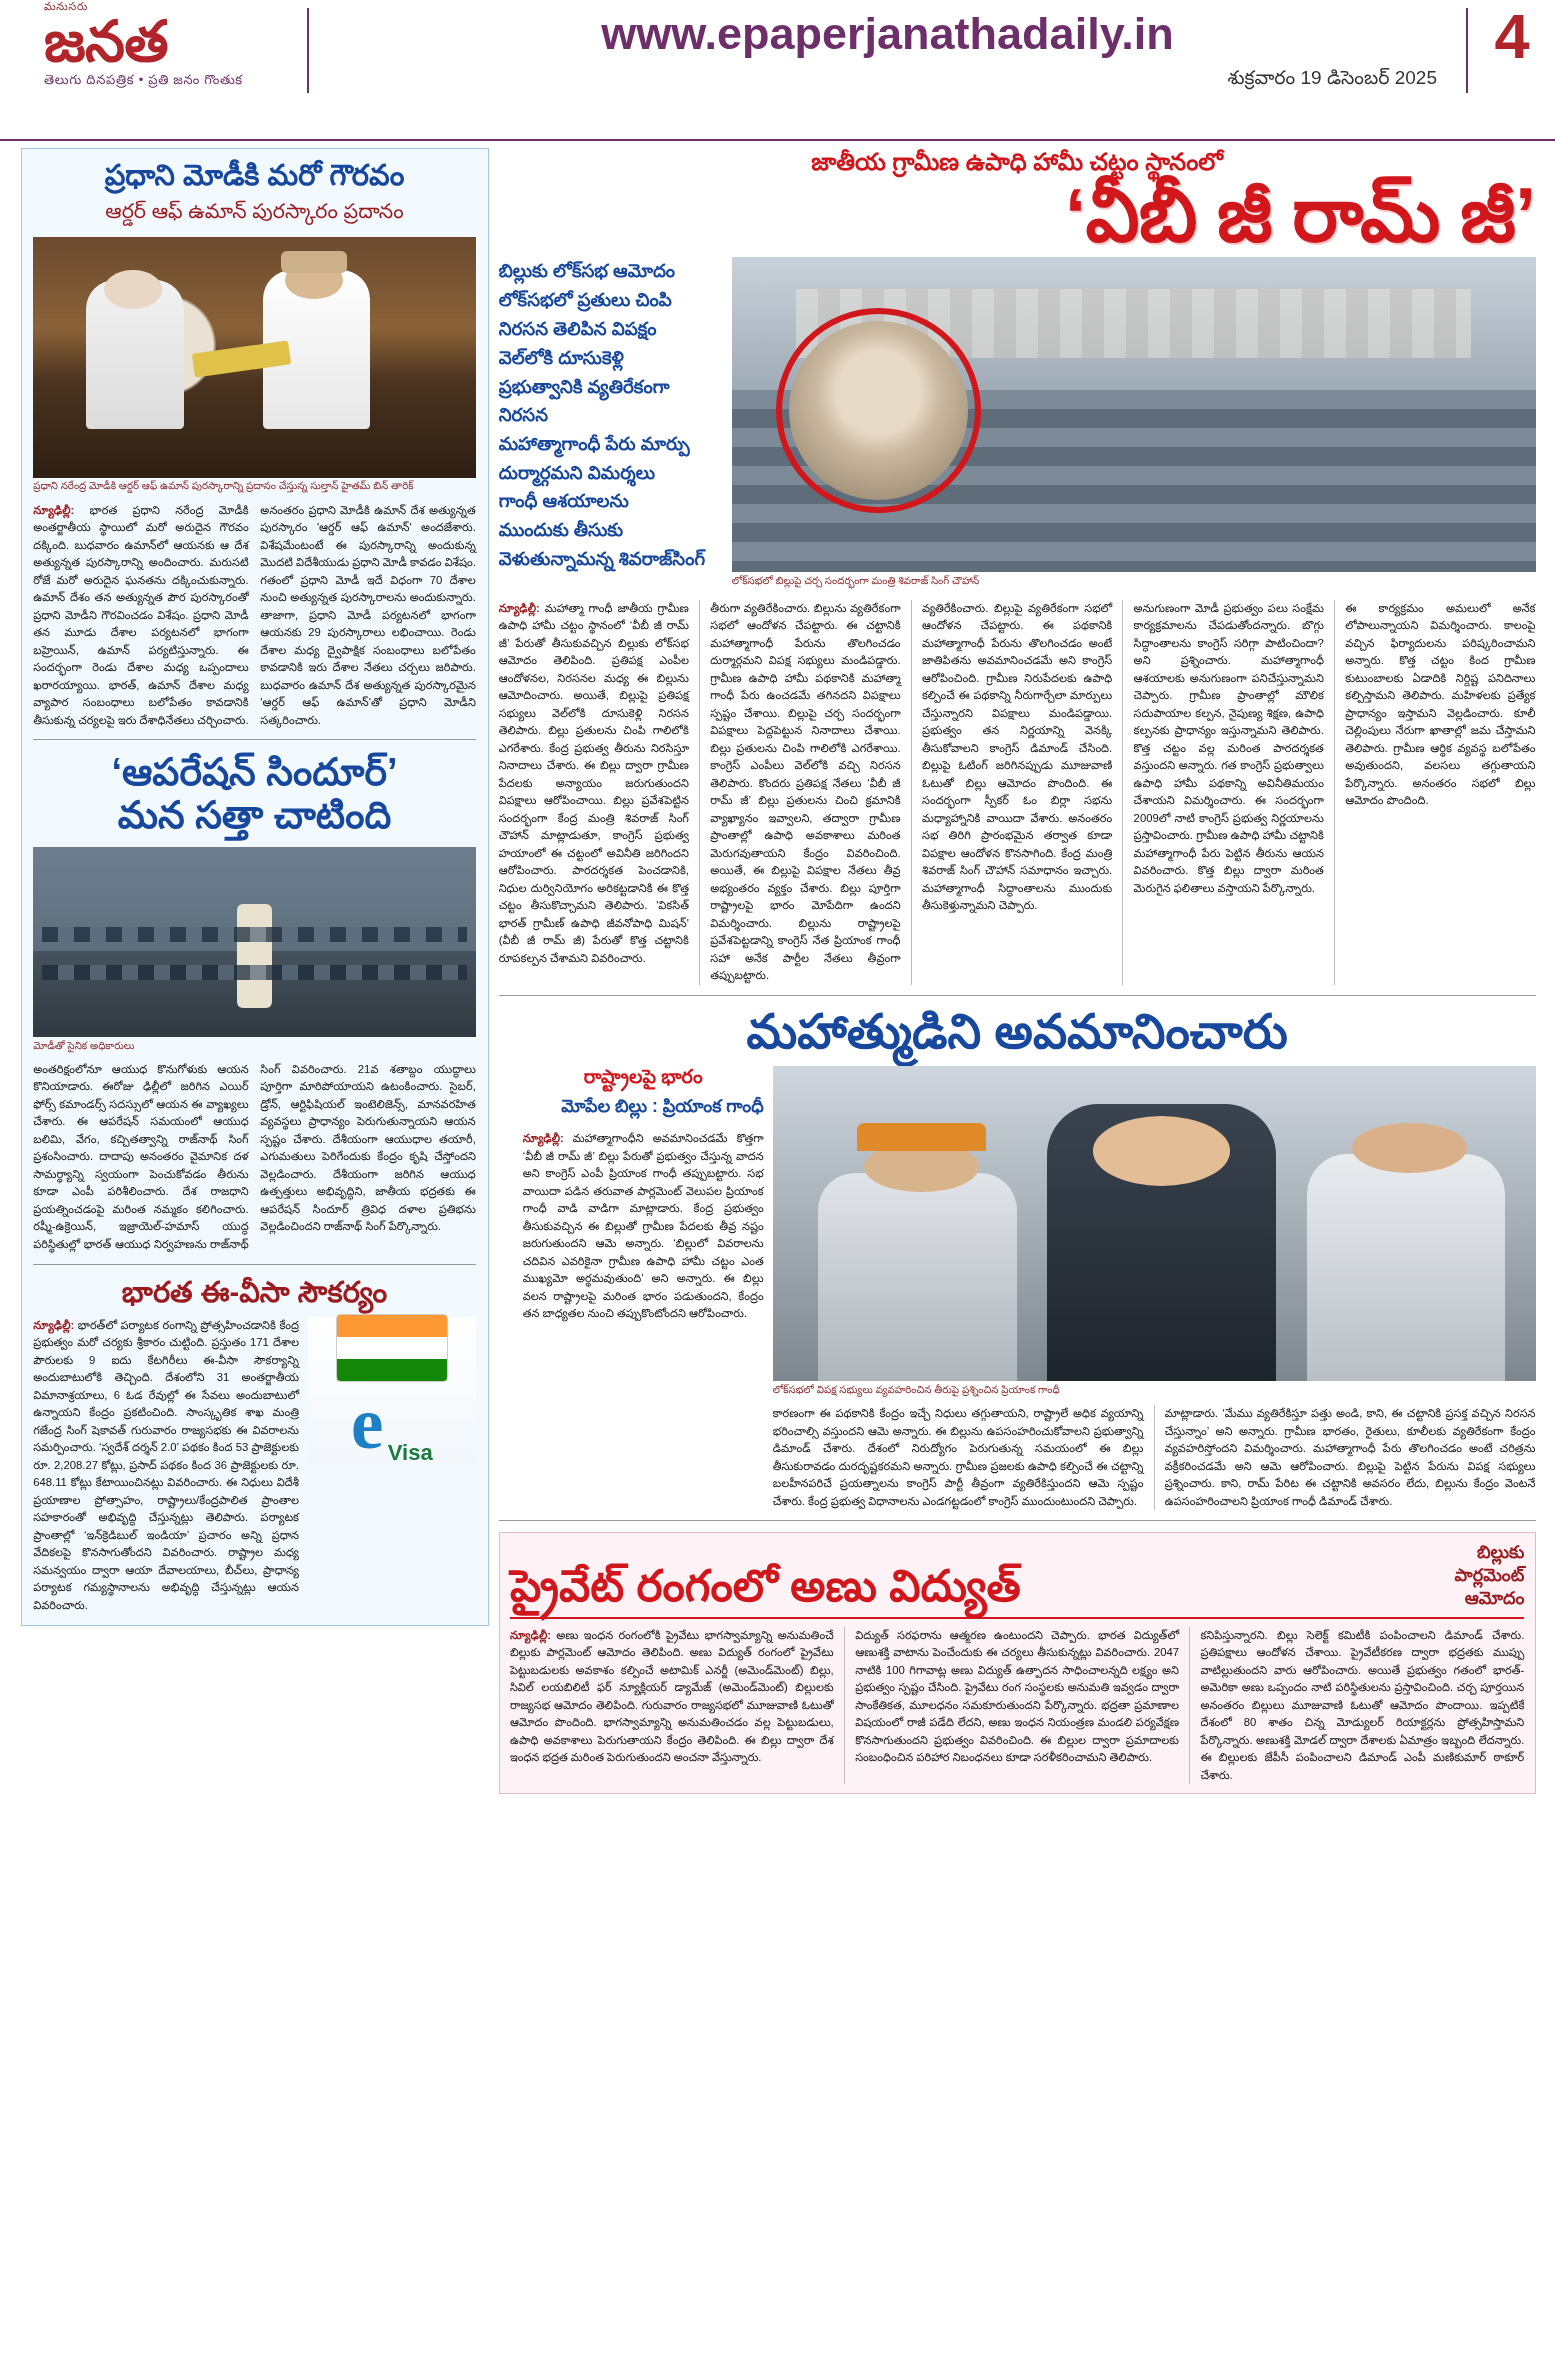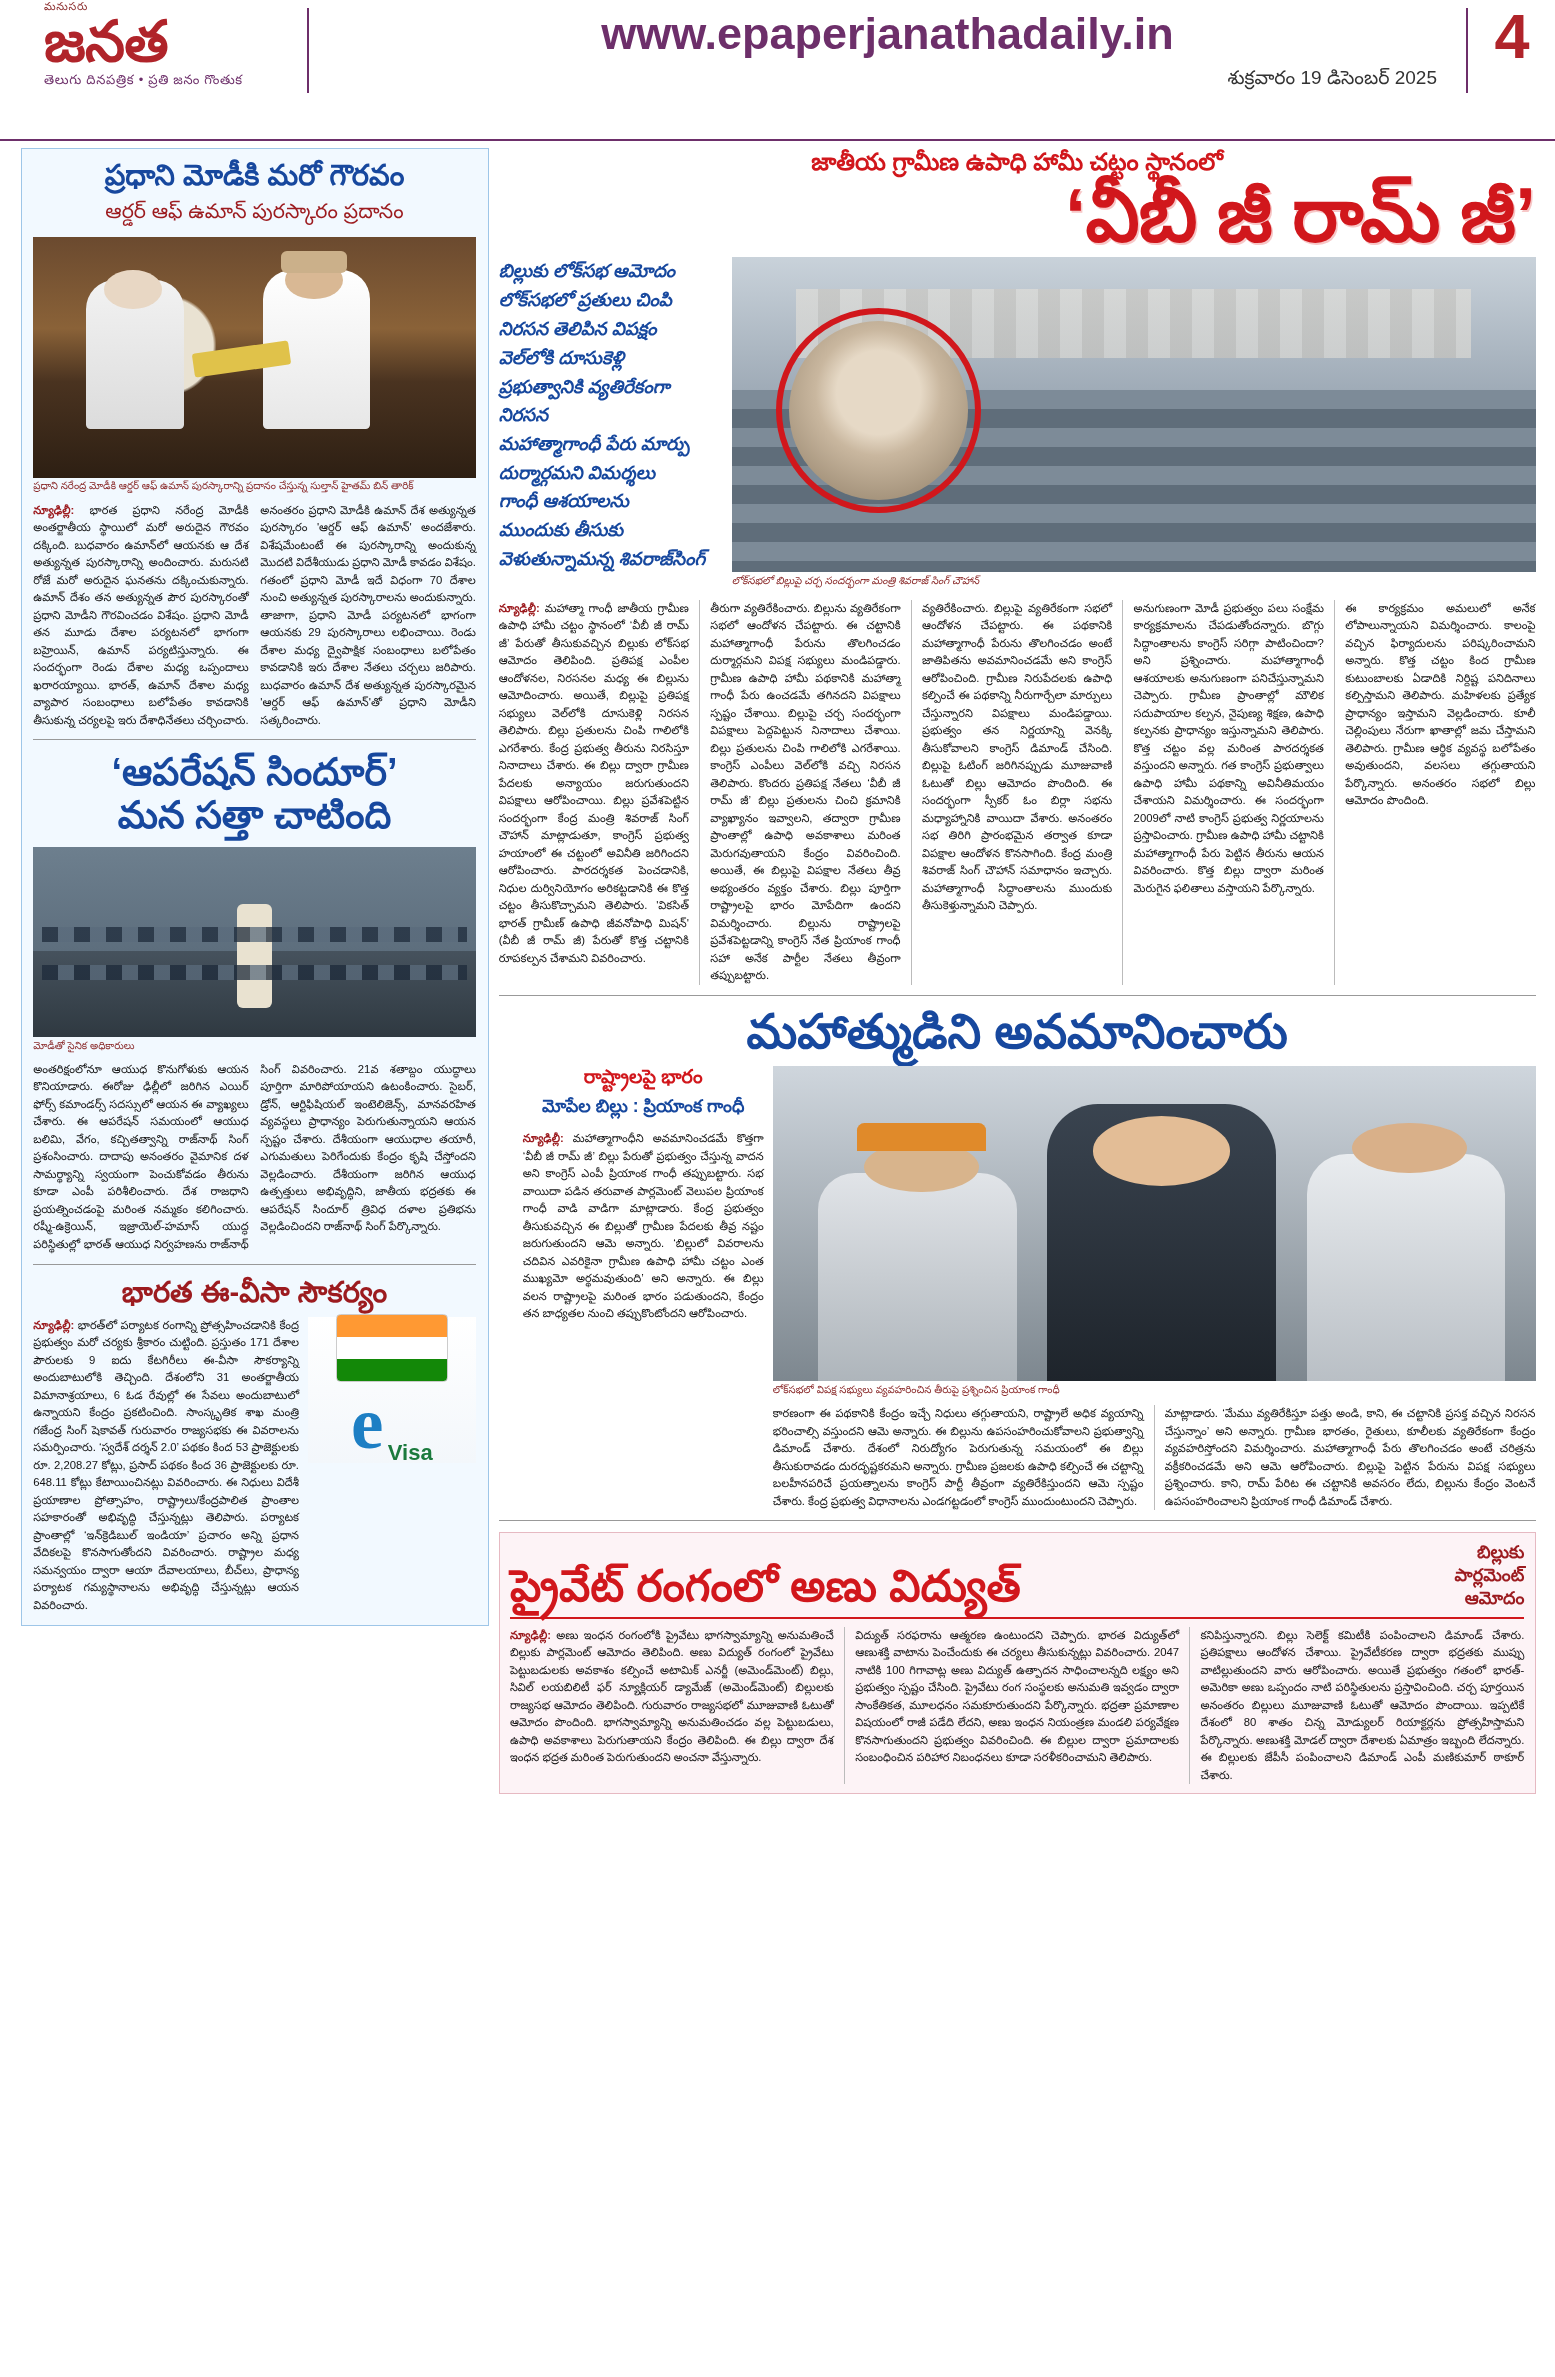--- a/index.html
+++ b/index.html
@@ -46,21 +46,21 @@
   .t-visa{font-size:29px;line-height:1.2;text-align:center;color:#9c1b1f;font-weight:bold;}
 
   
   .lead-kicker{font-size:24px;color:#d1171c;font-weight:bold;text-align:center;line-height:1.2;}
   .lead-title{font-size:76px;color:#d1171c;font-weight:bold;text-align:right;line-height:1.0;letter-spacing:-0.7px;text-shadow:1.5px 1.5px 0 #f7c7c7;}
   .bullets{font-size:18.3px;line-height:1.5;color:#17489e;font-weight:bold;}
   .bullets div{margin-bottom:1.5px;}
 
   .t-mahatma{font-size:48px;color:#17489e;font-weight:bold;text-align:center;line-height:1.1;}
   .t-sub-red{font-size:19px;color:#d1171c;font-weight:bold;text-align:center;}
-  .t-sub-blue{font-size:17.6px;color:#17489e;font-weight:bold;text-align:center;}
+  .t-sub-blue{font-size:17.6px;color:#17489e;font-weight:bold;text-align:right;}
 
   .t-nuclear{font-size:44px;color:#d1171c;font-weight:bold;line-height:1.1;}
   .t-nuclear-side{font-size:17.6px;color:#9c1b1f;font-weight:bold;text-align:right;line-height:1.3;}
 
   
   .ph{position:relative;overflow:hidden;}
 
   .ph-modi{height:241px;background:
      radial-gradient(circle at 30% 45%, #e9e2d2 0 14%, transparent 15%),
      linear-gradient(180deg,#6b4a2f 0%, #8a6238 38%, #4a3320 60%, #2d1f13 100%);}
@@ -160,21 +160,21 @@
 
       </div>
     </div>
 
     <div class="col-right">
 
       <div>
         <div class="lead-kicker">జాతీయ గ్రామీణ ఉపాధి హామీ చట్టం స్థానంలో</div>
         <div class="lead-title">‘వీబీ జీ రామ్ జీ’</div>
 
-        <div style="display:flex;gap:13px;margin-top:4.4px;font-style:italic;">
+        <div style="display:flex;gap:13px;margin-top:4.4px;">
           <div style="width:220px;flex:none;">
             <div class="bullets">
               <div>బిల్లుకు లోక్‌సభ ఆమోదం</div>
               <div>లోక్‌సభలో ప్రతులు చింపి</div>
               <div>నిరసన తెలిపిన విపక్షం</div>
               <div>వెల్‌లోకి దూసుకెళ్లి</div>
               <div>ప్రభుత్వానికి వ్యతిరేకంగా నిరసన</div>
               <div>మహాత్మాగాంధీ పేరు మార్పు</div>
               <div>దుర్మార్గమని విమర్శలు</div>
               <div>గాంధీ ఆశయాలను</div>

